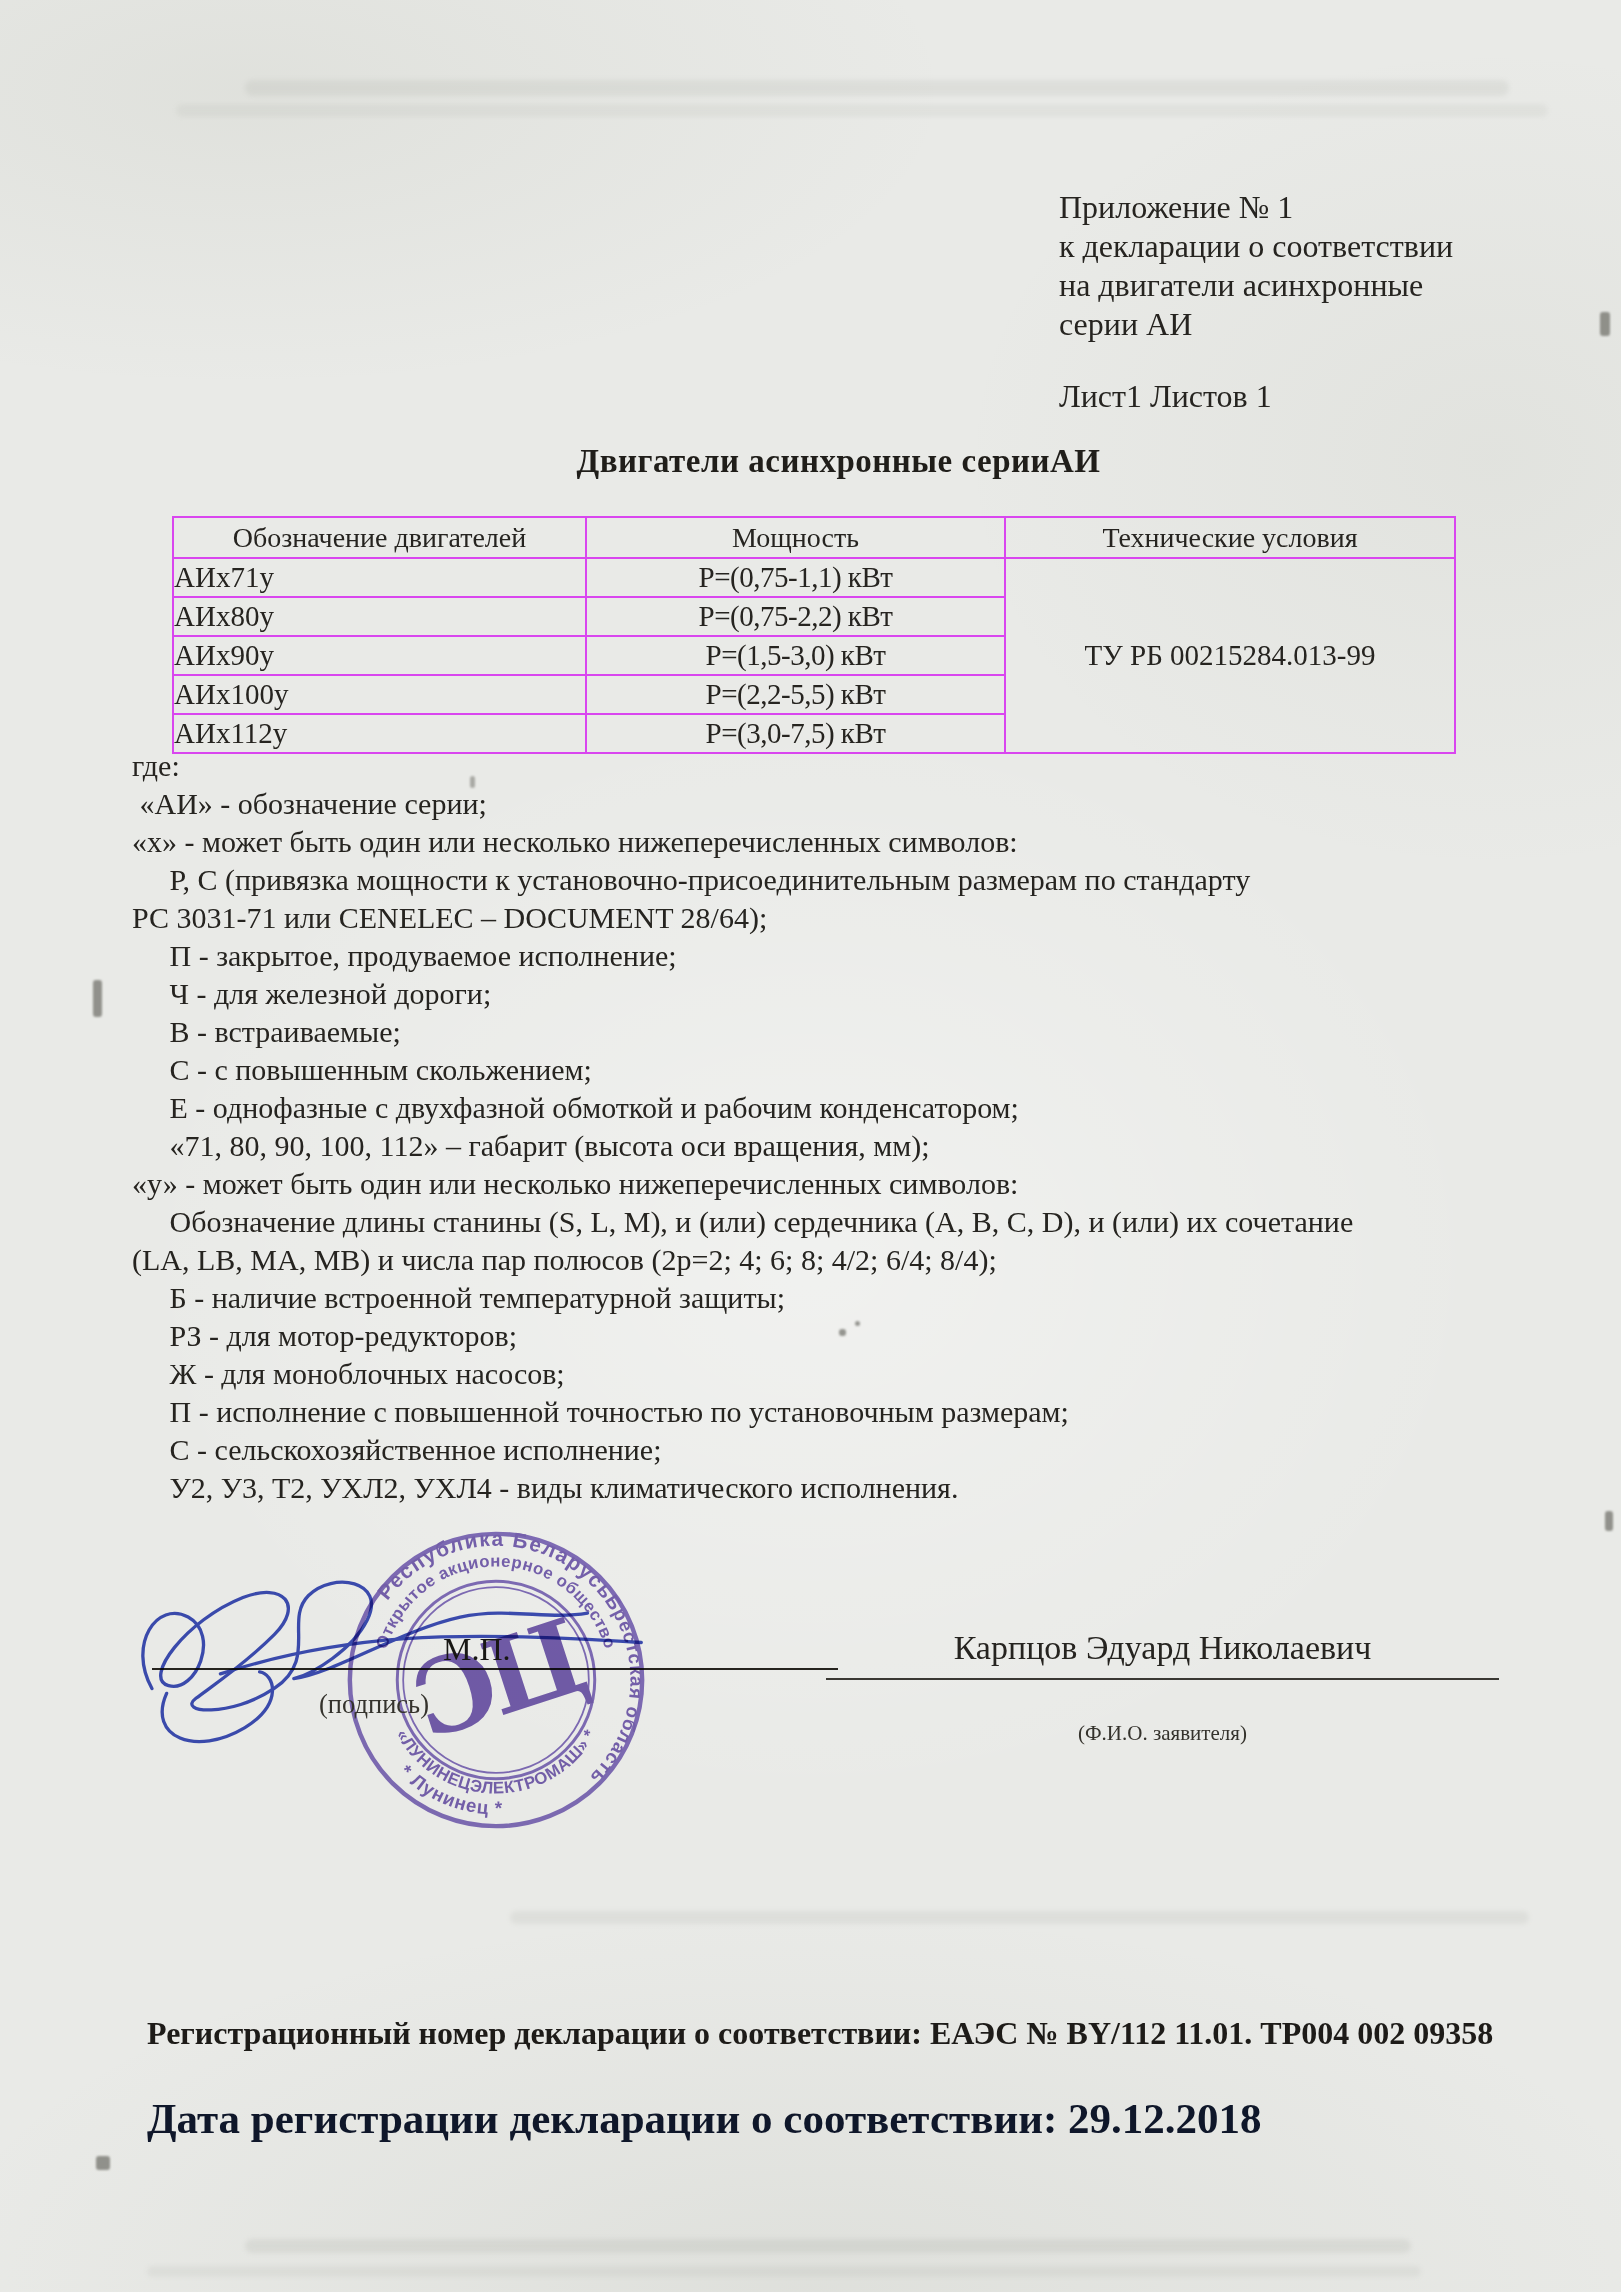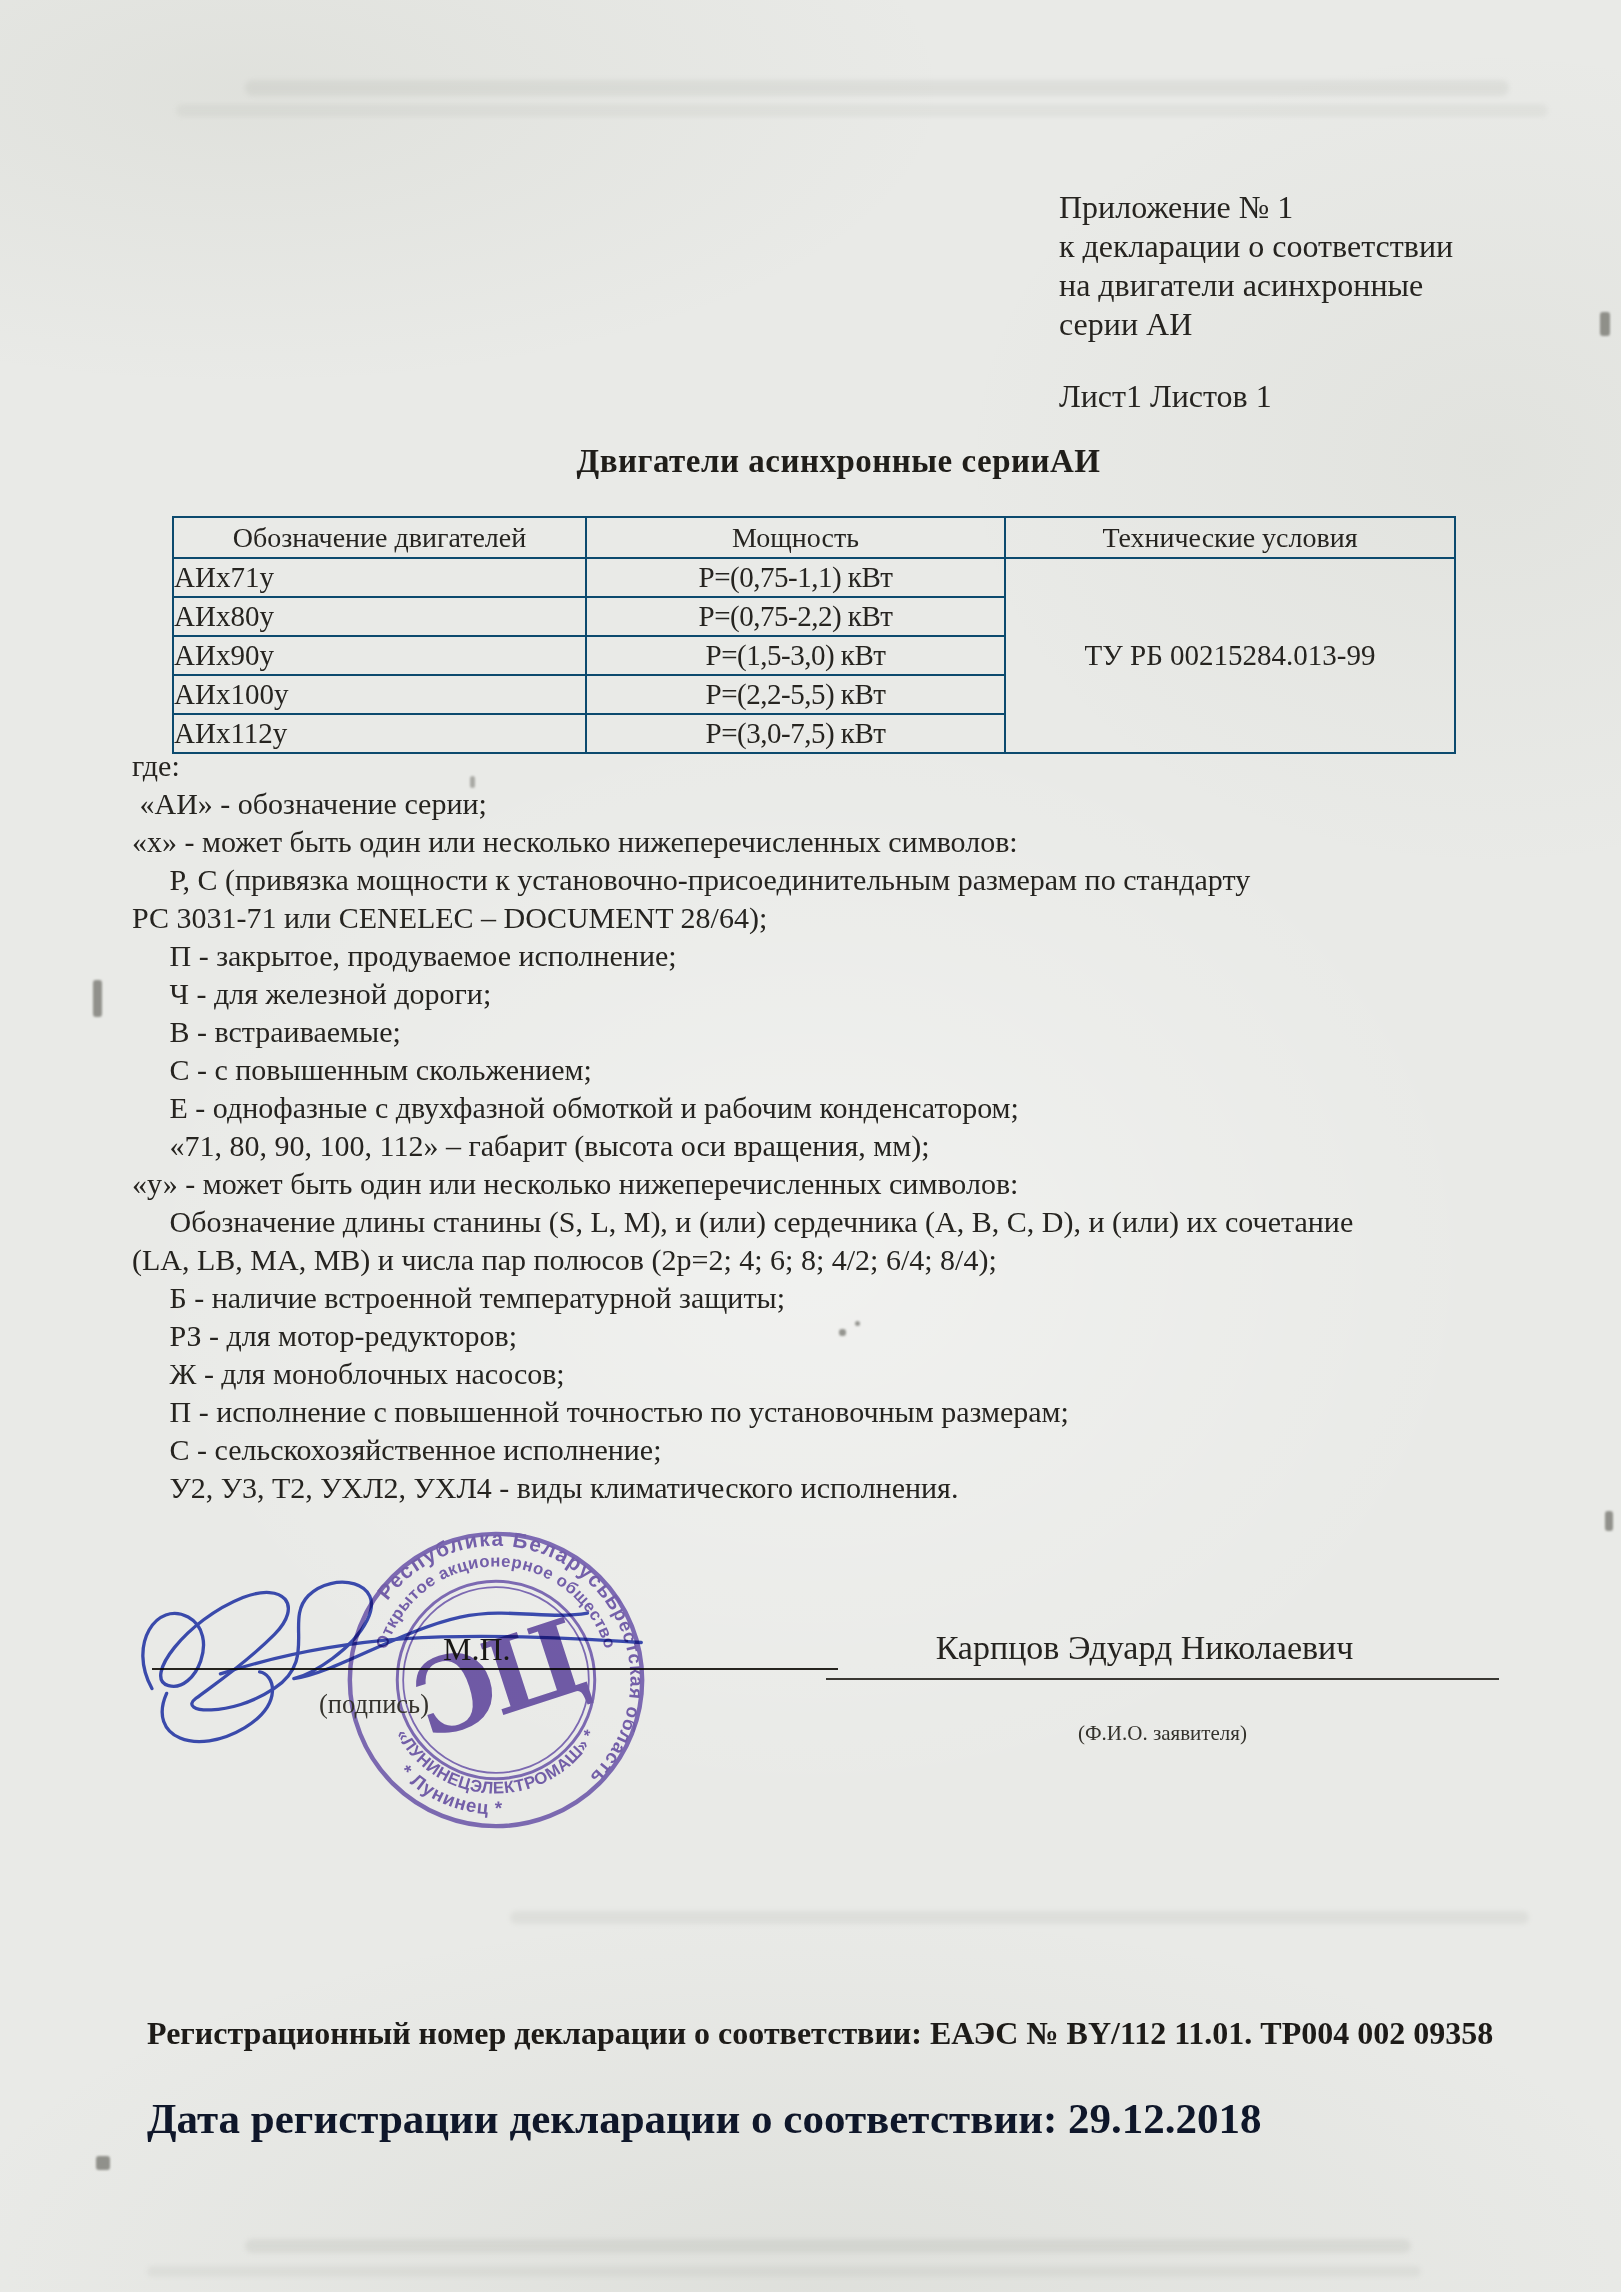--- a/index.html
+++ b/index.html
@@ -21,36 +21,36 @@
   .speck{position:absolute;background:#4a4a42;filter:blur(1px);border-radius:2.9px;opacity:.55;}
   
   .appendix{position:absolute;left:1059px;top:188px;font-size:32px;line-height:39px;}
   .appendix .sheet{margin-top:33px;}
   
   .doc-title{position:absolute;left:0;top:443px;width:1621px;text-align:center;
     font-size:33px;font-weight:bold;letter-spacing:0.5px;color:#201e1a;padding-left:28px;}
   
   table.motors{position:absolute;left:172px;top:516px;width:1281px;
     border-collapse:collapse;table-layout:fixed;}
-  table.motors th,table.motors td{border:2px solid #0c4a6e;padding:0;vertical-align:middle;}
+  table.motors th,table.motors td{border:2px solid #d946ef;padding:0;vertical-align:middle;}
   table.motors th{height:39px;font-weight:normal;font-size:28px;text-align:center;}
   table.motors td{height:37px;font-size:29px;}
   .colw1{width:413px;} .colw2{width:419px;} .colw3{width:450px;}
   td.c1{text-align:left;padding-left:51px;font-size:30px;}
   td.c2{text-align:center;letter-spacing:-0.5px;margin-left:28px;}
   td.c3{text-align:center;font-size:30px;}
   
   .body-text{position:absolute;left:132px;top:747px;font-size:30px;line-height:38px;}
   .bline{white-space:pre;}
   
   .sig-line{position:absolute;left:152px;top:1668px;width:686px;border-top:2.9px solid #26241f;z-index:1;}
   .fio-line{position:absolute;left:826px;top:1678px;width:673px;border-top:2px solid #3a3833;z-index:1;}
   .mp-label{position:absolute;left:443px;top:1631px;font-size:32px;color:#181714;z-index:4;}
   .podpis-label{position:absolute;left:319px;top:1689px;font-size:26.5px;color:#34322c;z-index:4;}
-  .applicant-name{position:absolute;left:808px;top:1629px;width:673px;text-align:center;font-size:34px;z-index:1;}
+  .applicant-name{position:absolute;left:826px;top:1629px;width:673px;text-align:center;font-size:34px;z-index:1;}
   .applicant-caption{position:absolute;left:826px;top:1721px;width:673px;text-align:center;font-size:21px;color:#34322c;}
   svg.stamp{position:absolute;left:338px;top:1522px;width:316px;height:316px;z-index:2;
     mix-blend-mode:multiply;opacity:.9;}
   svg.signature{position:absolute;left:127px;top:1527px;width:549px;height:230px;z-index:5;
     mix-blend-mode:multiply;opacity:.92;}
   
   .reg-number{position:absolute;left:147px;top:2015px;font-size:32px;font-weight:bold;color:#1d1b18;text-align:right;}
   .reg-date{position:absolute;left:147px;top:2094px;font-size:43px;font-weight:bold;color:#0f172a;}
   .stamp-text{font-family:"Liberation Sans", sans-serif;font-weight:600;}
 </style>

